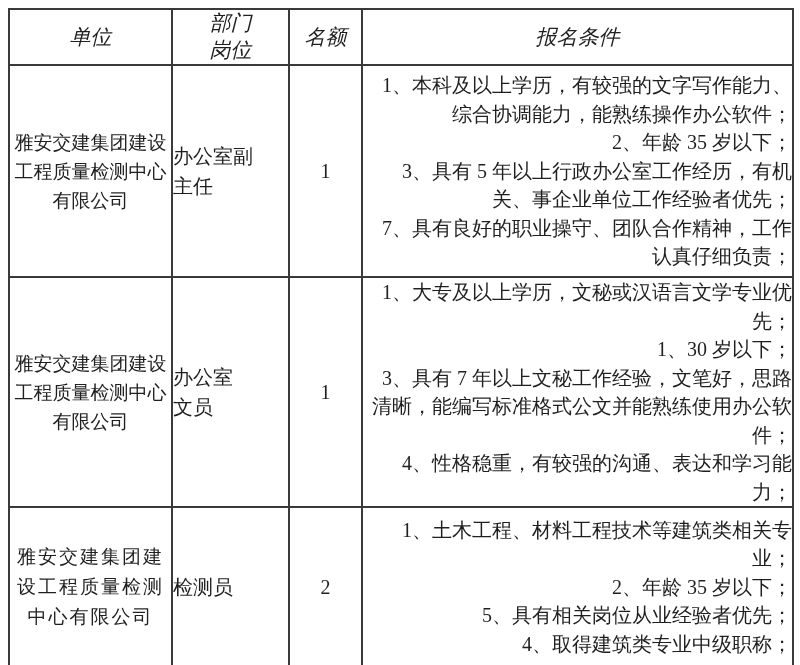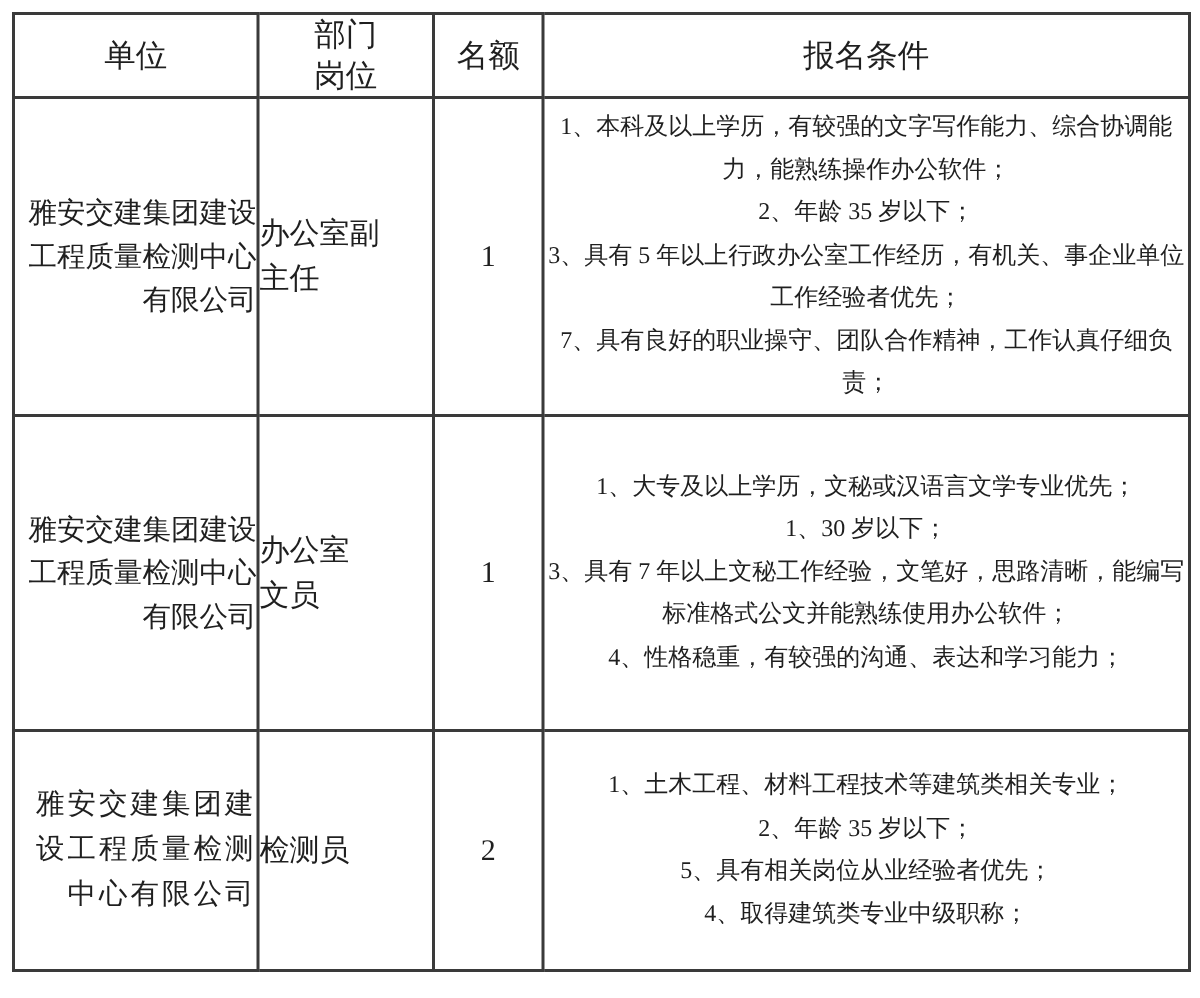--- a/index.html
+++ b/index.html
@@ -21,52 +21,52 @@
     width: 784px;
     font-family: "Liberation Serif", "DejaVu Serif", serif;
     color: var(--text-color);
   }
   table.recruit th, table.recruit td {
     border: 2px solid var(--border-color);
     vertical-align: middle;
     padding: 0;
     overflow: hidden;
   }
-  tr.header-row    { height: 51px; }
+  tr.header-row    { height: 51px; font-style: italic; }
   tr.data-row-1    { height: 212px; }
   tr.data-row-2    { height: 210px; }
   tr.data-row-3    { height: 160px; }
   th.col-header {
     font-weight: normal;
     font-size: 21px;
     text-align: center;
     white-space: pre-line;
     line-height: 27px;
   }
   td.unit-cell {
     font-size: 19px;
-    text-align: right;
+    text-align: center;
     white-space: pre-line;
     line-height: 29px;
   }
   td.unit-cell.spaced { letter-spacing: 2px; font-size: 19px; line-height: 30px; }
   td.position-cell {
     font-size: 20px;
     text-align: left;
     white-space: pre-line;
     line-height: 30px;
   }
   td.quota-cell {
     font-size: 20px;
     text-align: center;
   }
   td.conditions-cell {
-    font-size: 16px;
+    font-size: 20px;
     line-height: 28.5px;
-    text-align: center;
+    text-align: right;
     padding: 6px 8px 6px 8px;
   }
   td.conditions-cell .condition-line { margin: 0; }
 </style>
 </head>
 <body>
 
 <div class="page">
   <table class="recruit">
     <colgroup>

